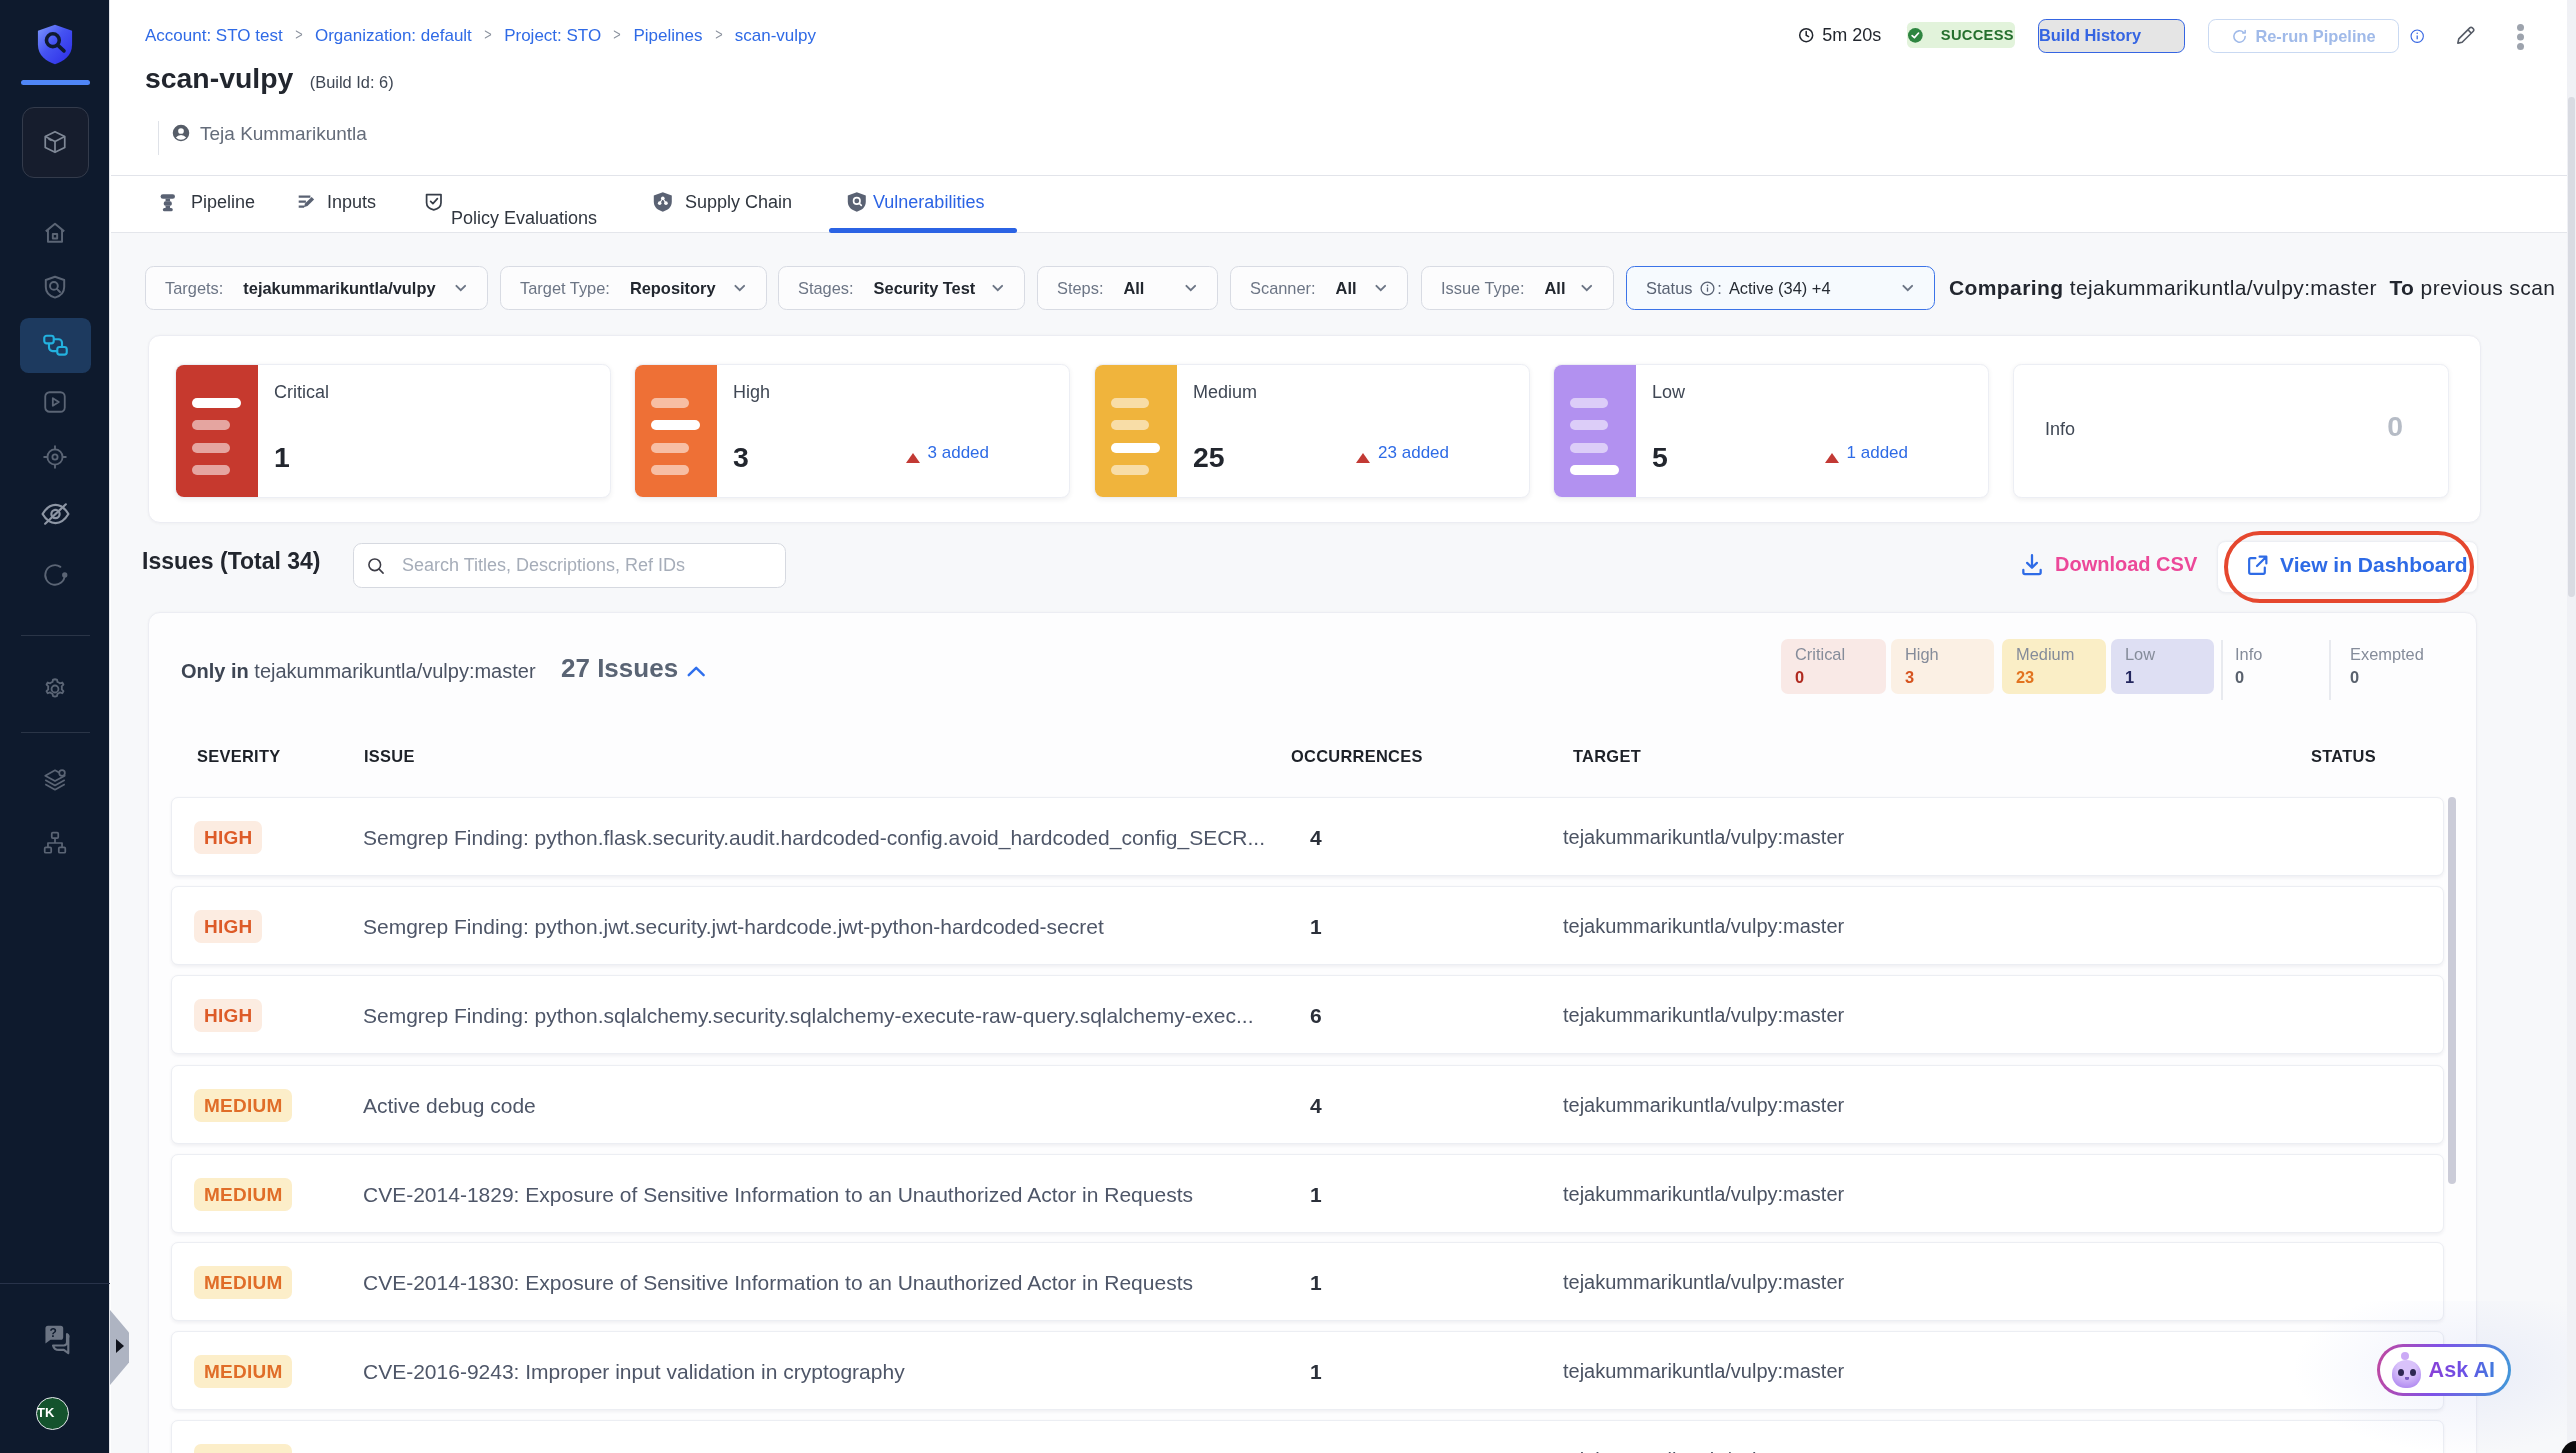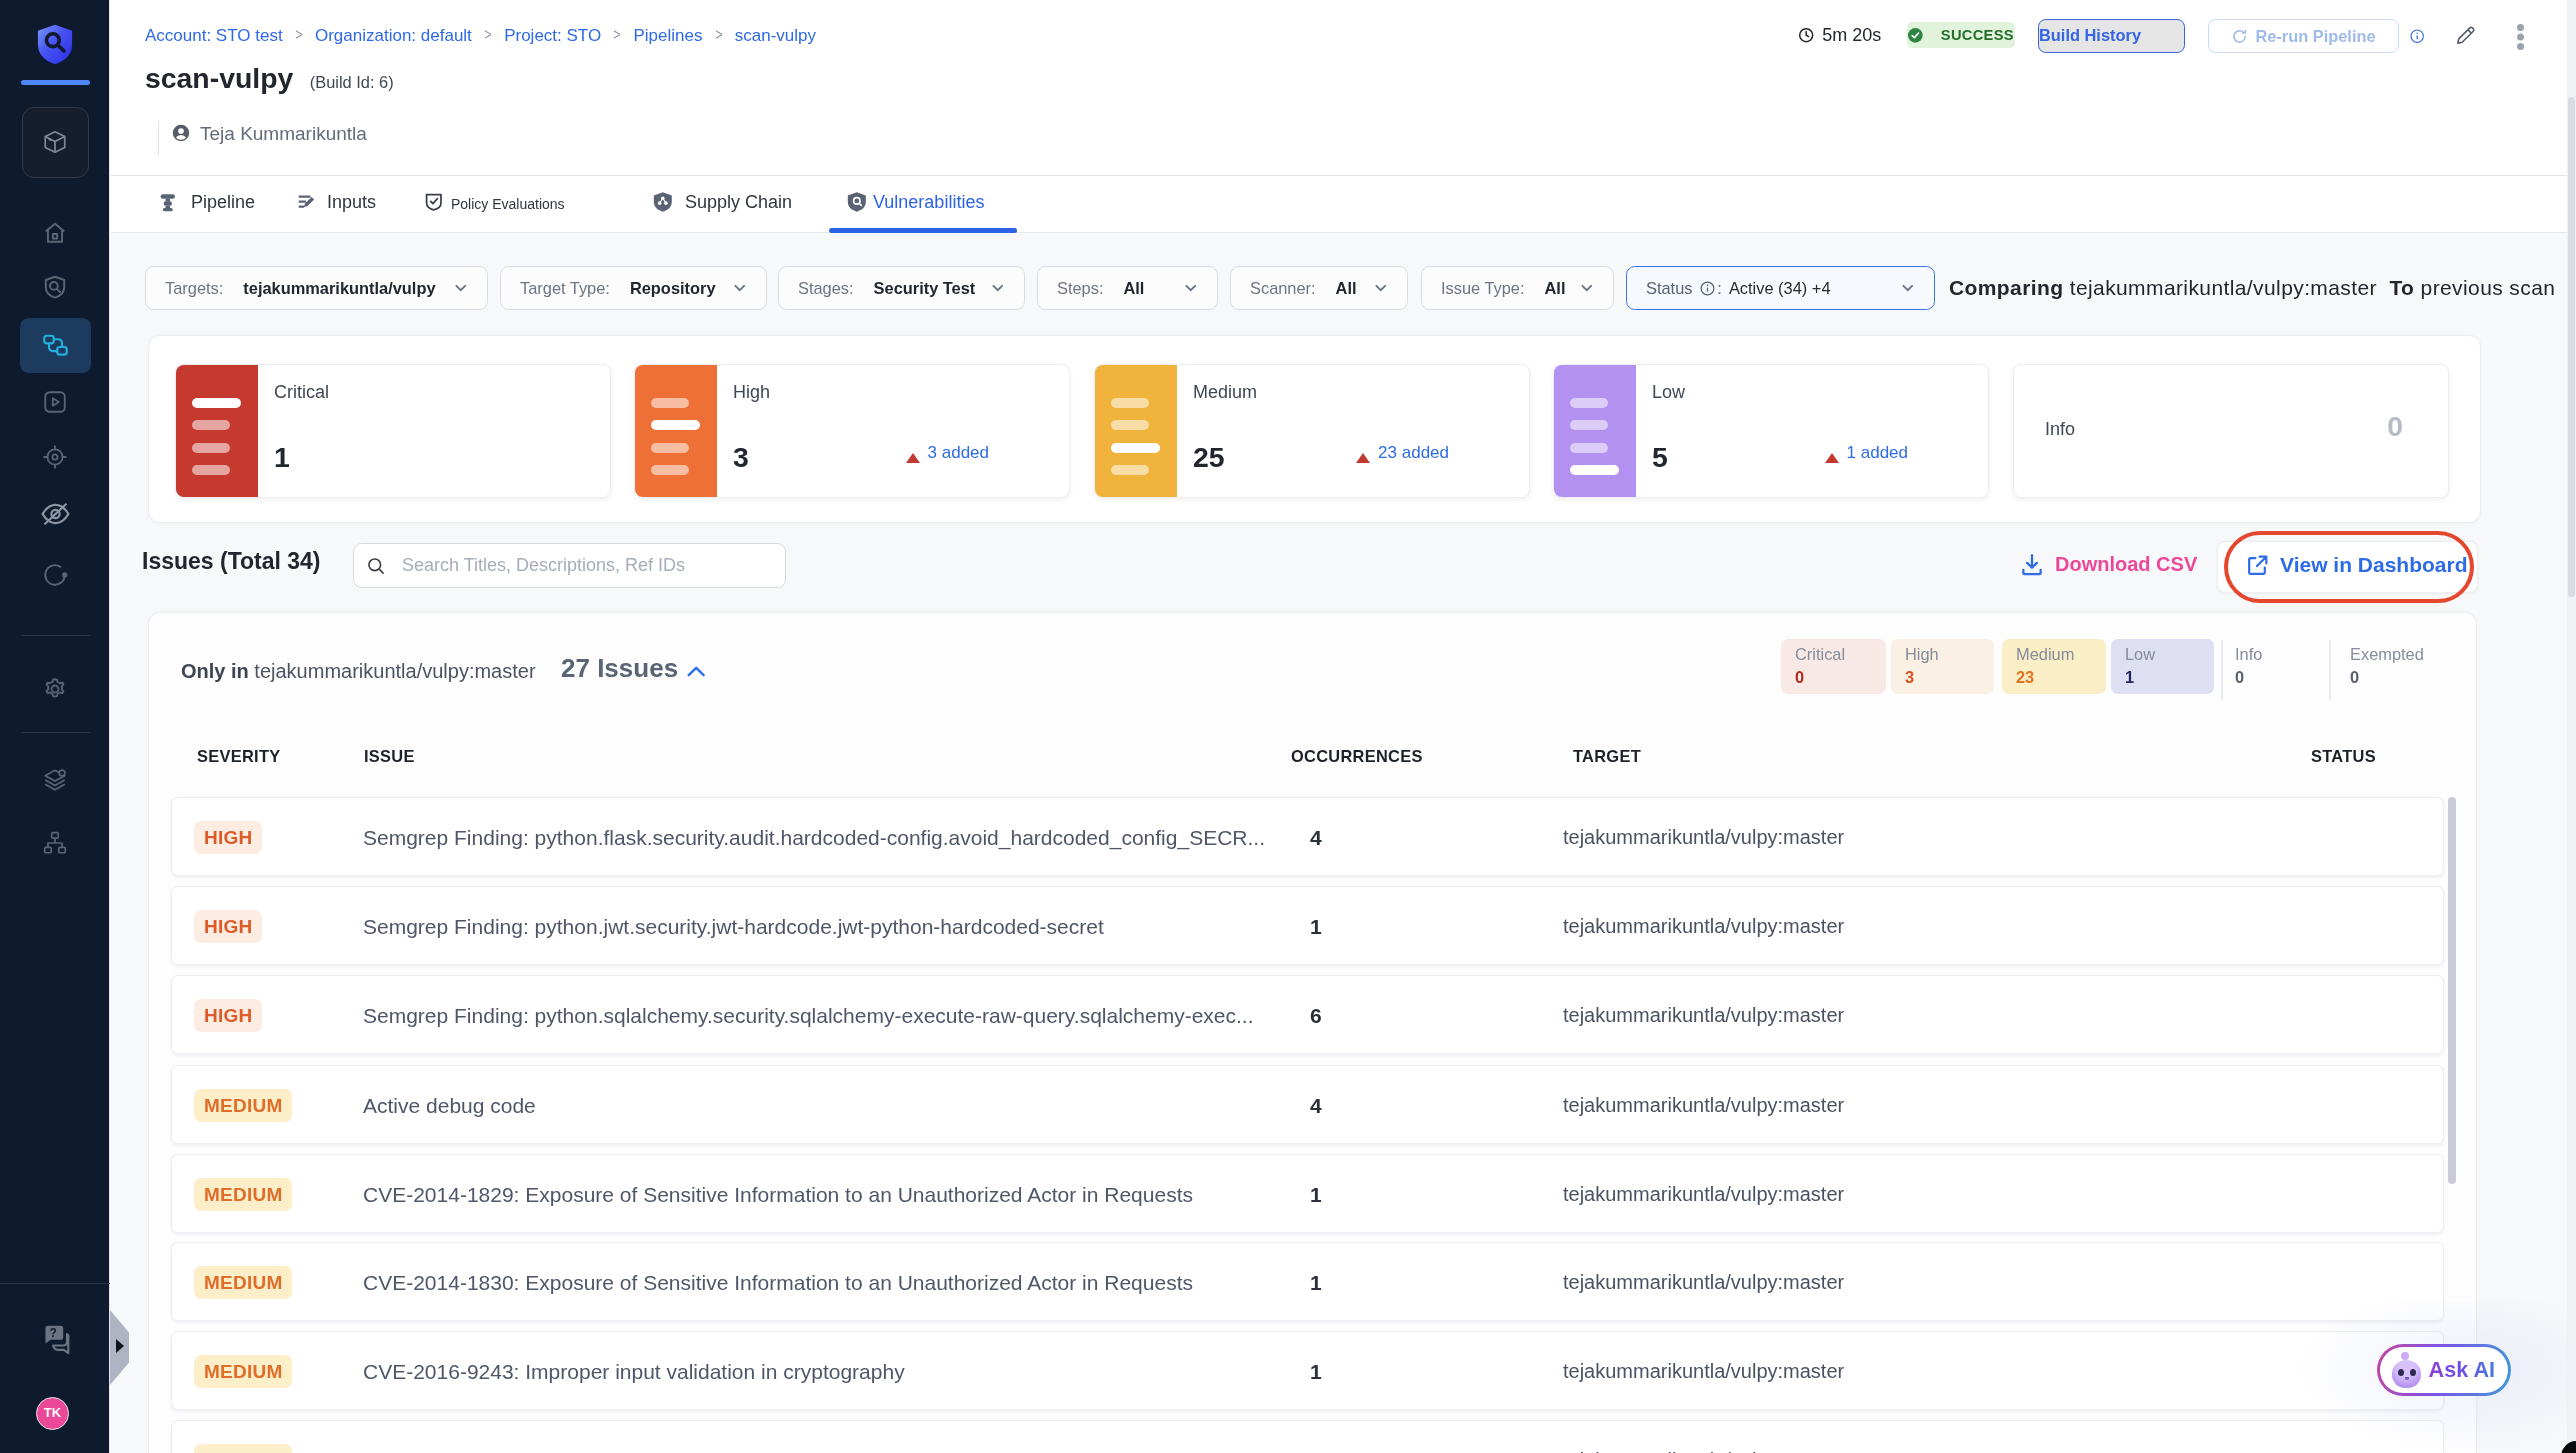--- a/index.html
+++ b/index.html
@@ -136,21 +136,21 @@
   </svg>
 
   <div class="abs" style="left:0px;top:1283px;width:110px;height:0.9px;background:#28334a"></div>
 
   <svg class="abs" style="left:41px;top:1322px" width="33" height="33" viewBox="0 0 26 26" fill="none" stroke="#6b7483" stroke-width="1.7" stroke-linejoin="round">
     <path d="M3.5 3 h12 a2 2 0 0 1 2 2 v7 a2 2 0 0 1 -2 2 h-8 l-4 3 V5 a2 2 0 0 1 2 -2 Z" fill="#6b7483" stroke="none"></path>
     <text x="9.6" y="11.5" font-size="9.5" font-weight="bold" fill="#0e1a2d" stroke="none" text-anchor="middle" font-family="Liberation Sans">?</text>
     <path d="M20.5 9.5 v6.5 a2.5 2.5 0 0 1 -2.5 2.5 h-8.5 c0.5 2 2 3.5 4.5 3.5 h4 l3.5 2.5 v-12 a2.5 2.5 0 0 0 -1 -3 Z" fill="none"></path>
   </svg>
 
-  <div class="abs" style="left:36px;top:1397px;width:33px;height:33px;border-radius:50%;background:#ec4899;border:1.7px solid #e7e9ee;color:#fff;font-size:13px;font-weight:700;text-align:center;line-height:30px">TK</div>
+  <div class="abs" style="left:36px;top:1397px;width:33px;height:33px;border-radius:50%;background:#14532d;border:1.7px solid #e7e9ee;color:#fff;font-size:13px;font-weight:700;line-height:30px">TK</div>
 </div>
 
 <div class="abs" style="left:110px;top:1310px;width:19px;height:75px;background:#aeb4c2;clip-path:polygon(0 0,100% 30%,100% 70%,0 100%)"></div>
 <div class="abs" style="left:116px;top:1339px;width:0;height:0;border-top:7px solid transparent;border-bottom:7px solid transparent;border-left:8.6px solid #10131c"></div>
 
 <div class="flex abs" style="left:145px;top:21px;height:29px;gap:11.2px">
   <span class="crumb">Account: STO test</span>
       <span class="crumbsep">&gt;</span>
   <span class="crumb">Organization: default</span>
       <span class="crumbsep">&gt;</span>
@@ -212,21 +212,21 @@
 <div class="abs" style="left:191px;top:192px;font-size:18px;color:#30363f">Pipeline</div>
 <svg class="abs" style="left:296px;top:191px" width="21.6" height="21.6" viewBox="0 0 24 24" fill="#5a6273">
       <path d="M3 5 h13 v2.5 h-13 Z M3 10.5 h8 v2.5 h-8 Z M3 16 h6 v2.5 h-6 Z"></path>
       <path d="M20.5 5.5 l-8 8 l-1.5 4.5 l4.5 -1.5 l8 -8 Z" transform="translate(-1.5,1.5) scale(0.92)"></path>
     </svg>
 <div class="abs" style="left:327px;top:192px;font-size:18px;color:#30363f">Inputs</div>
 <svg class="abs" style="left:423px;top:191px" width="21.6" height="21.6" viewBox="0 0 24 24" fill="none" stroke="#363d48" stroke-width="1.9">
       <path d="M4 4 h16 v9 c0 4.5-4 7-8 8 c-4-1-8-3.5-8-8 Z" stroke-linejoin="round"></path>
       <path d="M8.5 11.5 l2.5 2.5 l5-5.5" stroke-linecap="round" stroke-linejoin="round"></path>
     </svg>
-<div class="abs" style="left:451px;top:196px;font-size:14px;color:#30363f">Policy Evaluations</div>
+<div class="abs" style="left:451px;top:208px;font-size:18px;color:#30363f">Policy Evaluations</div>
 <svg class="abs" style="left:652px;top:191px" width="21.6" height="21.6" viewBox="0 0 24 24">
       <path d="M12 1.5 L22 5 V12 C22 18.5 17 21.5 12 23 C7 21.5 2 18.5 2 12 V5 Z" fill="#5a6273"></path>
       <circle cx="12" cy="8" r="2" fill="#fff"></circle>
       <circle cx="8.5" cy="13.5" r="2" fill="#fff"></circle>
       <circle cx="15.5" cy="13.5" r="2" fill="#fff"></circle>
       <path d="M12 8 L8.5 13.5 M12 8 L15.5 13.5" stroke="#fff" stroke-width="1.2"></path>
     </svg>
 <div class="abs" style="left:685px;top:192px;font-size:18px;color:#30363f">Supply Chain</div>
 <svg class="abs" style="left:846px;top:191px" width="21.6" height="21.6" viewBox="0 0 24 24">
       <path d="M12 1.5 L22 5 V12 C22 18.5 17 21.5 12 23 C7 21.5 2 18.5 2 12 V5 Z" fill="#5a6273"></path>

